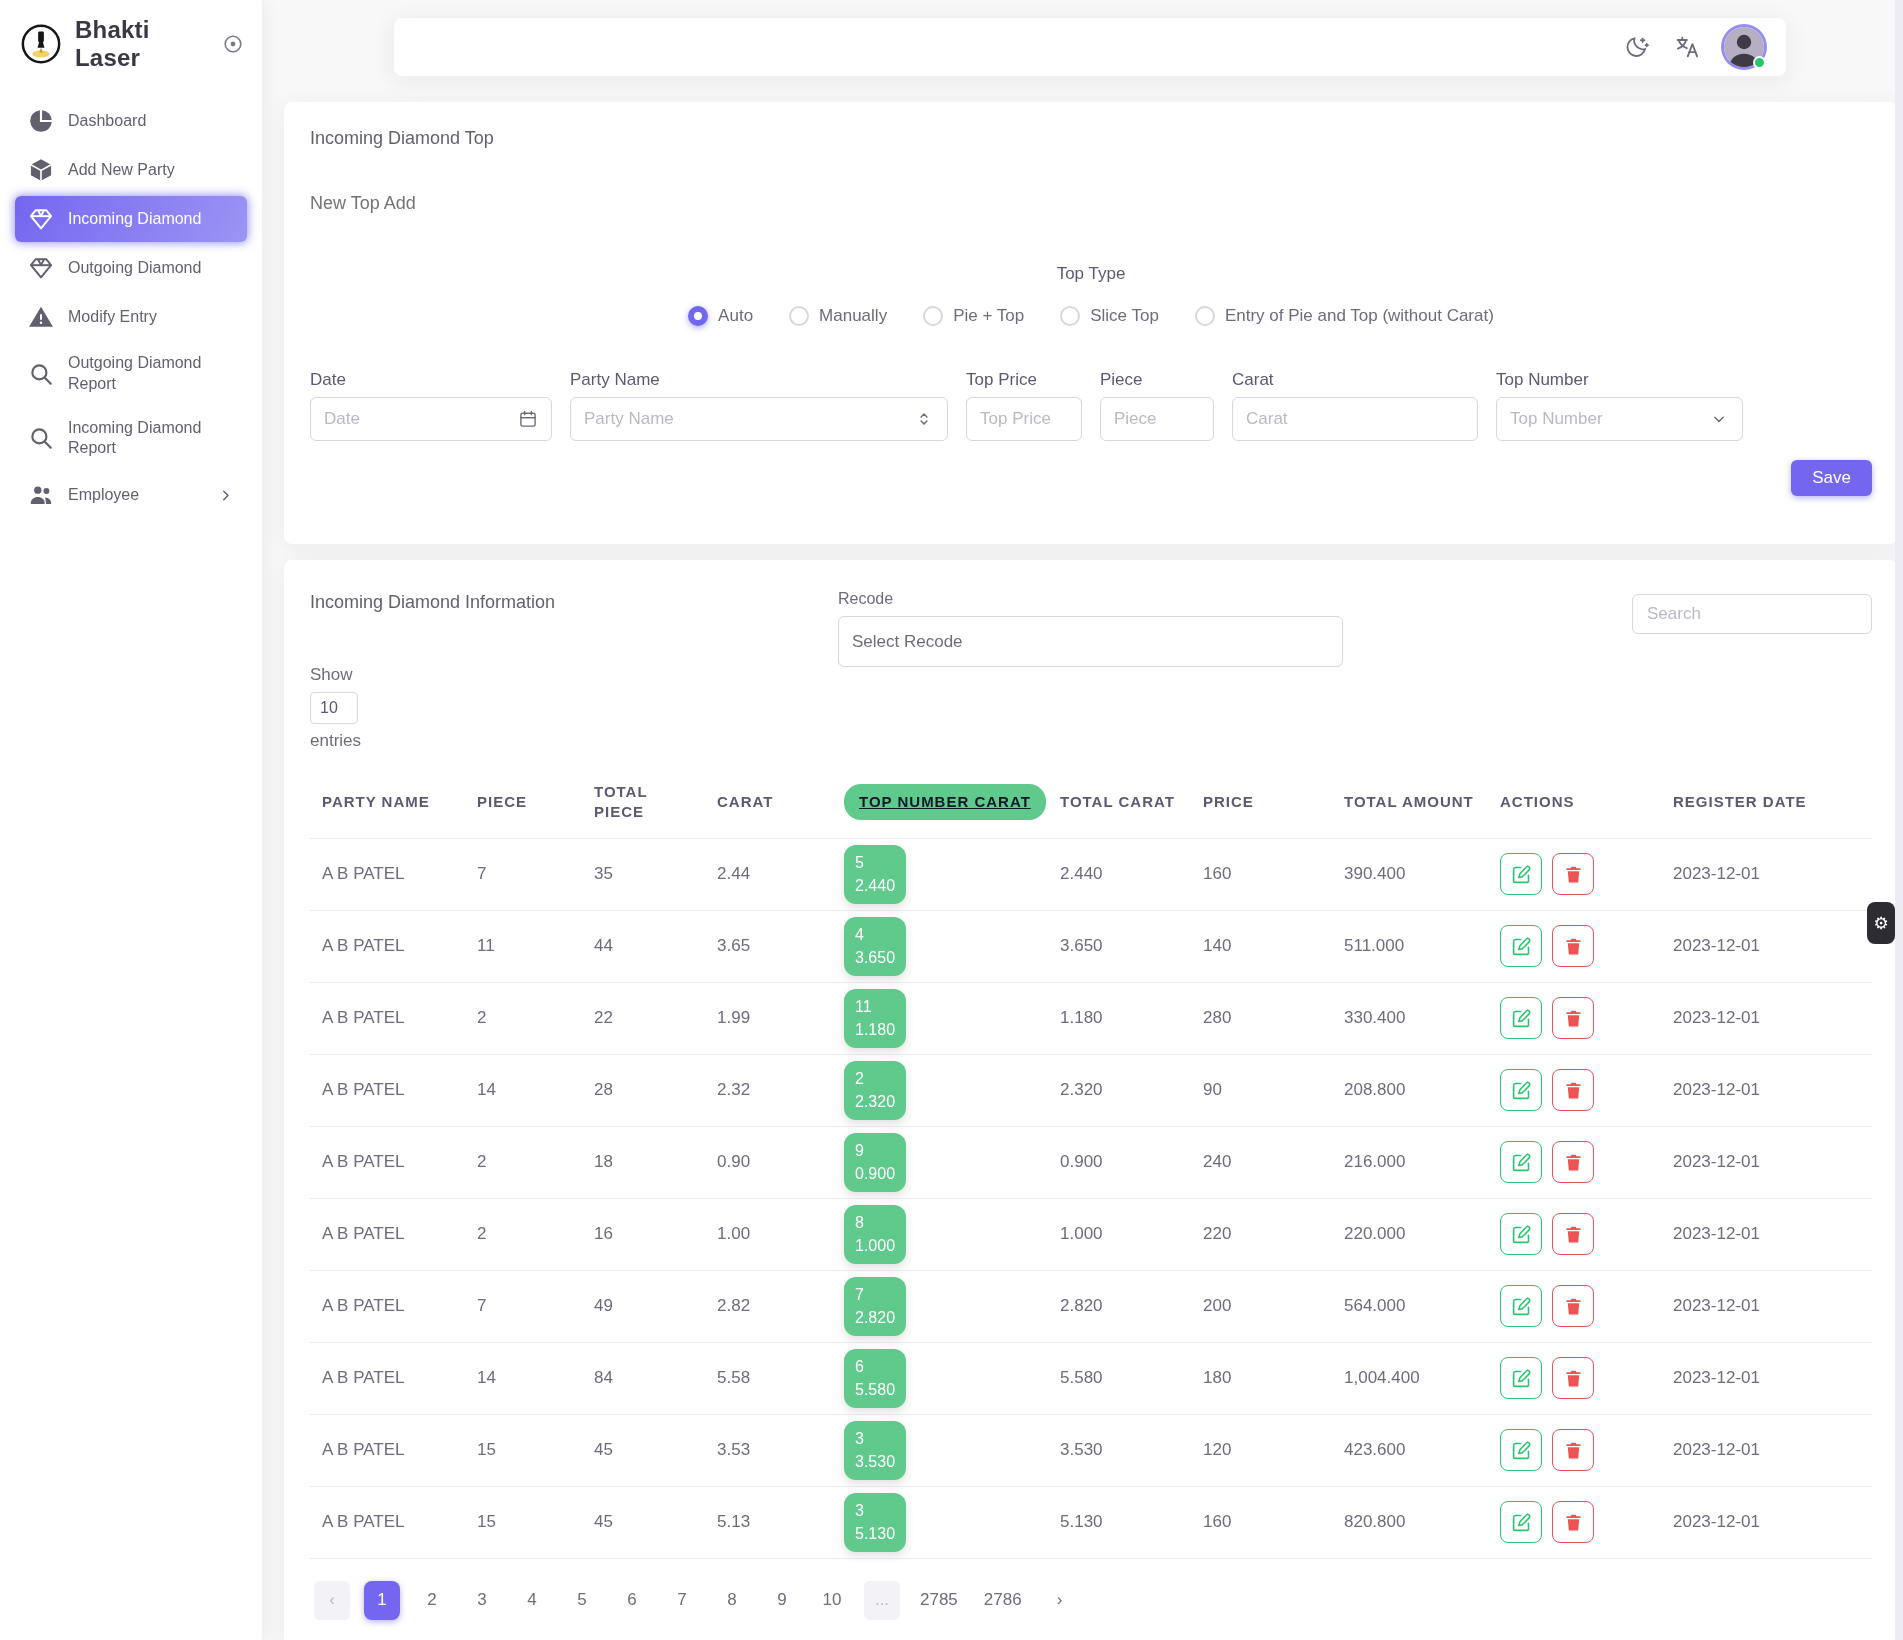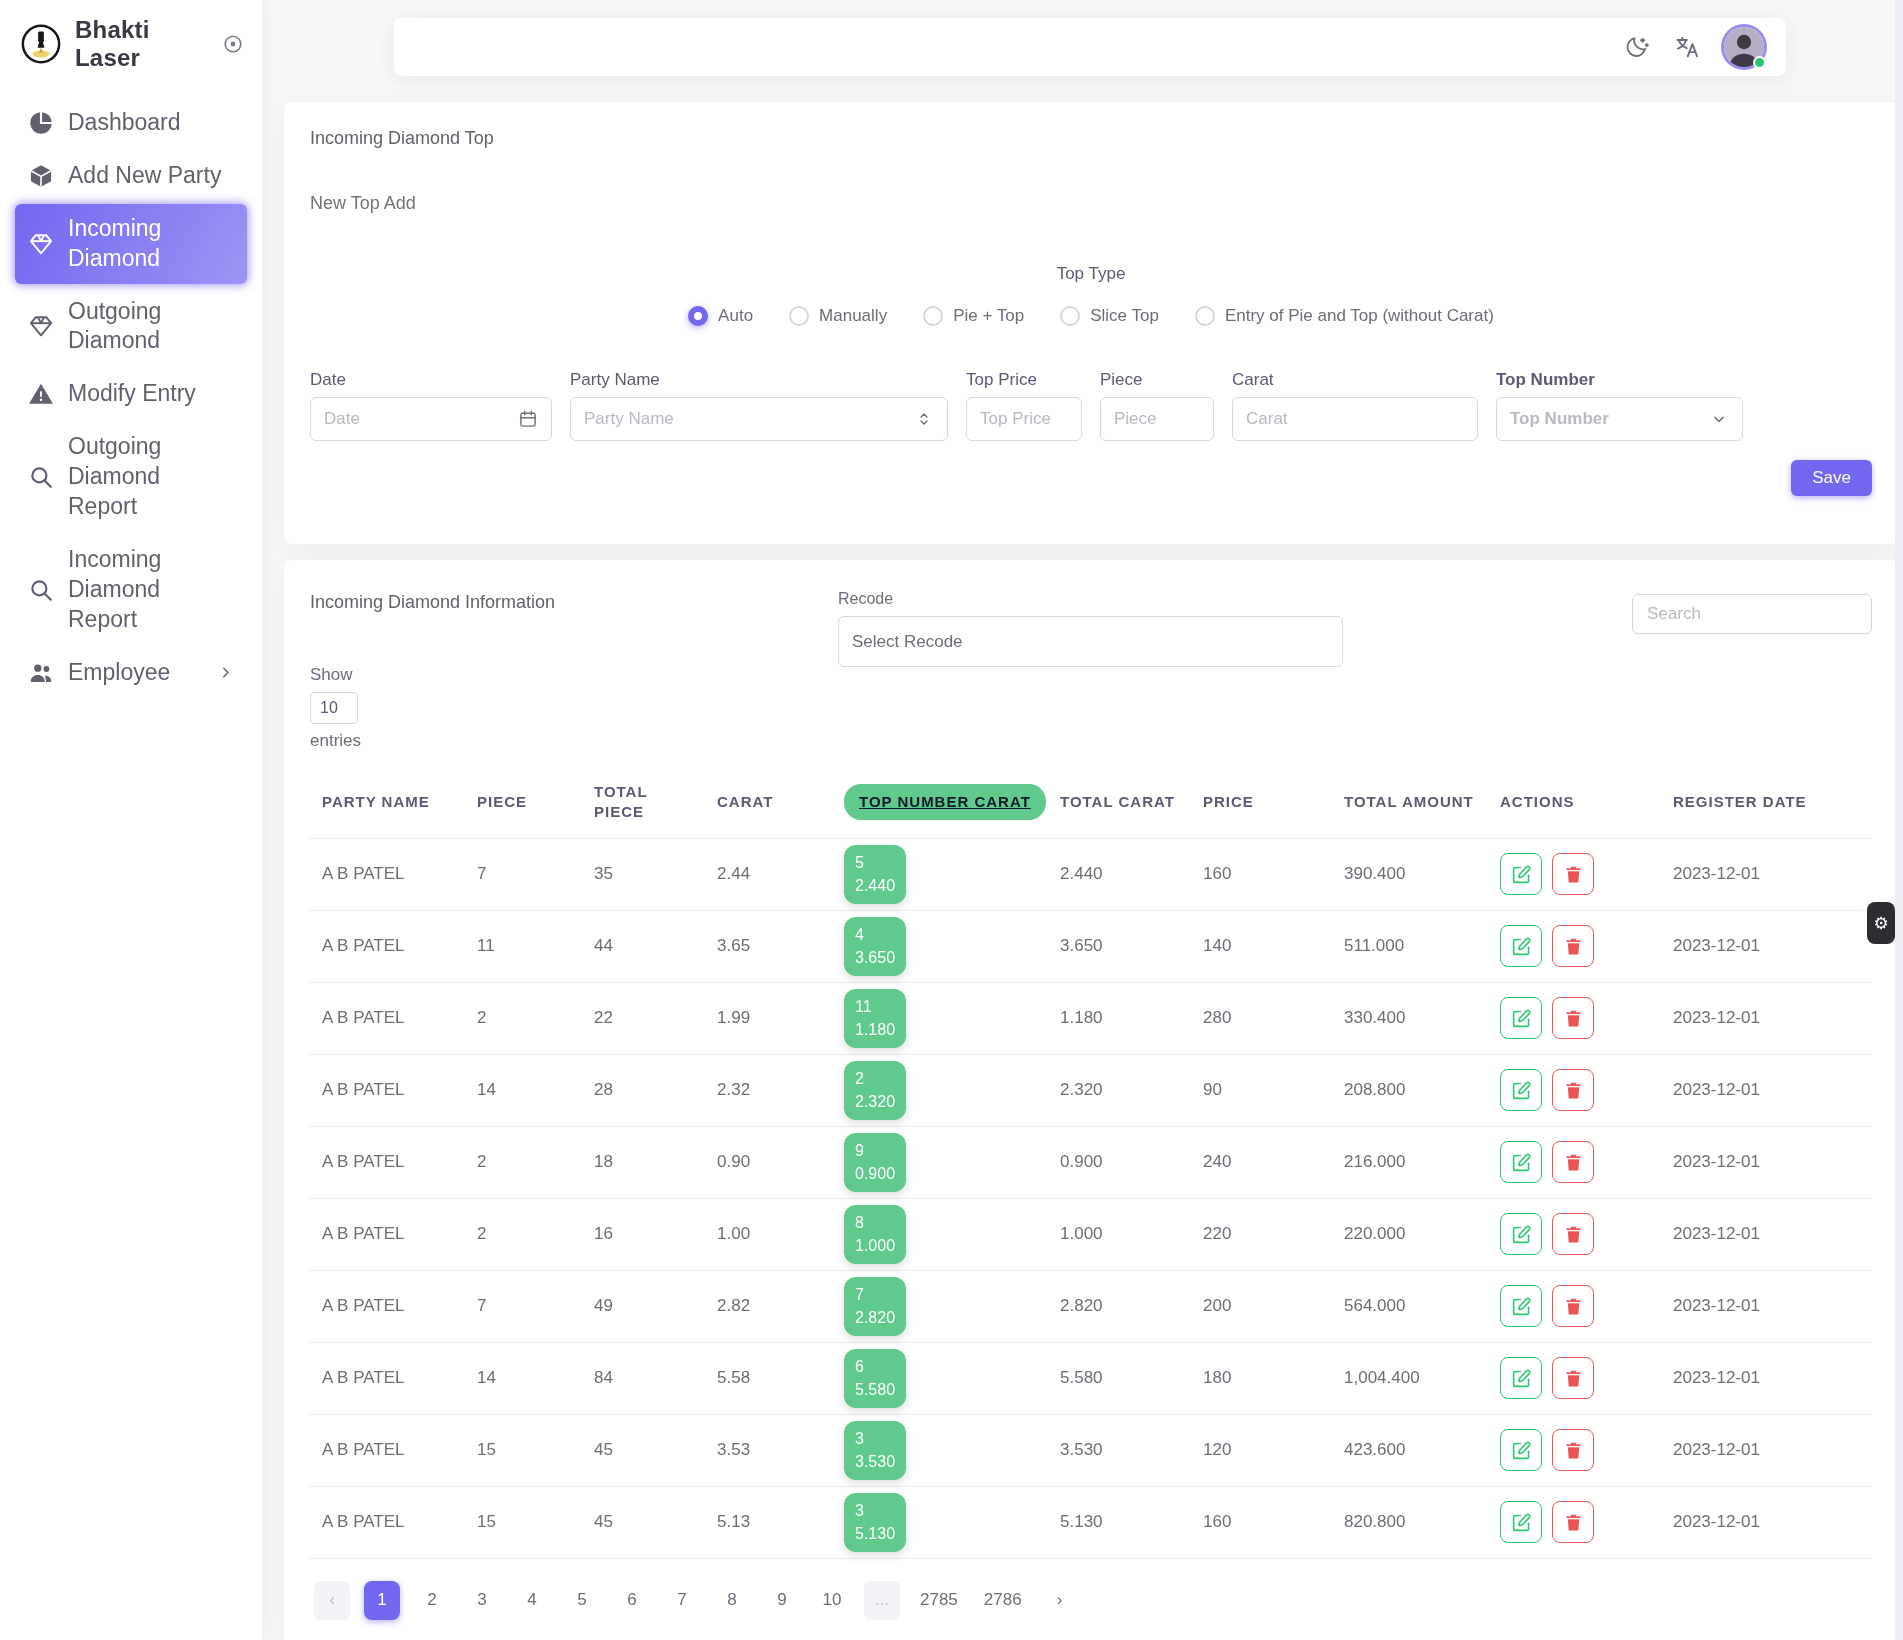--- a/index.html
+++ b/index.html
@@ -17,21 +17,21 @@
   
   .sidebar{position:absolute;left:0;top:0;bottom:0;width:262px;background:#fff;
     box-shadow:0 0 18px rgba(34,41,47,.08);z-index:20;}
   .brand{display:flex;align-items:center;gap:13px;padding:16px 18px 10px 20px;}
   .logo{width:42px;height:42px;flex:0 0 42px;}
   .brand-name{font-size:24px;font-weight:700;color:#3a3844;flex:1;letter-spacing:.2px;}
   .brand-toggle{width:22px;height:22px;color:#7d7a86;cursor:pointer;}
   .brand-toggle svg{width:22px;height:22px;}
   nav ul{list-style:none;margin:16px 0 0 0;padding:0;}
   .nav-item{display:flex;align-items:center;gap:14px;margin:3px 15px;padding:10px 13px;
-    border-radius:6px;color:var(--nav);font-size:23px;cursor:pointer;}
+    border-radius:6px;color:var(--nav);font-size:16px;cursor:pointer;}
   .nav-item .nicon{width:26px;height:26px;flex:0 0 26px;}
   .nav-item .nicon svg{width:26px;height:26px;}
   .nav-item .nlabel{line-height:1.3;}
   .nav-item .nchev{margin-left:auto;width:17px;height:17px;color:var(--nav);}
   .nav-item .nchev svg{width:17px;height:17px;}
   .nav-item.active{background:linear-gradient(118deg,var(--primary),rgba(115,103,240,.7));
     color:#fff;box-shadow:0 0 10px 1px rgba(115,103,240,.7);font-weight:500;}
   
   .main{margin-left:262px;position:relative;height:100%;}
   .navbar{margin:18px 117px 0 132px;height:58px;background:#fff;border-radius:8px;
@@ -59,21 +59,21 @@
   .field{display:flex;flex-direction:column;}
   .field>label{font-size:17px;color:var(--head);margin-bottom:7px;}
   .control{height:44px;border:1px solid var(--input-border);border-radius:6px;background:#fff;
     display:flex;align-items:center;padding:0 13px;font-size:17px;color:var(--head);}
   .control input{border:none;outline:none;flex:1;min-width:0;font:inherit;color:var(--head);background:none;padding:0;}
   .control input::placeholder{color:var(--ph);}
   .control .ph{flex:1;color:var(--ph);}
   .ctl-icon{width:20px;height:20px;color:var(--txt);flex:0 0 20px;}
   .ctl-icon svg{width:20px;height:20px;}
   .w-date{width:242px;}.w-party{width:378px;}.w-price{width:116px;}
-  .w-piece{width:114px;}.w-carat{width:246px;}.w-topnum{width:247px;font-weight:bold;}
+  .w-piece{width:114px;}.w-carat{width:246px;}.w-topnum{width:247px;}
   .save-row{display:flex;justify-content:flex-end;margin-top:19px;}
   .btn-save{background:var(--primary);color:#fff;border:none;border-radius:6px;
     padding:8px 21px;font-size:17px;font-family:inherit;cursor:pointer;
     box-shadow:0 2px 6px rgba(115,103,240,.5);}
   
   .card-info{margin-top:16px;min-height:1057px;}
   .info-title{margin-top:6px;}
   .recode{position:absolute;left:554px;top:30px;width:505px;}
   .recode label{display:block;font-size:16px;color:var(--txt);margin-bottom:8px;}
   .recode .control{height:51px;cursor:pointer;}

